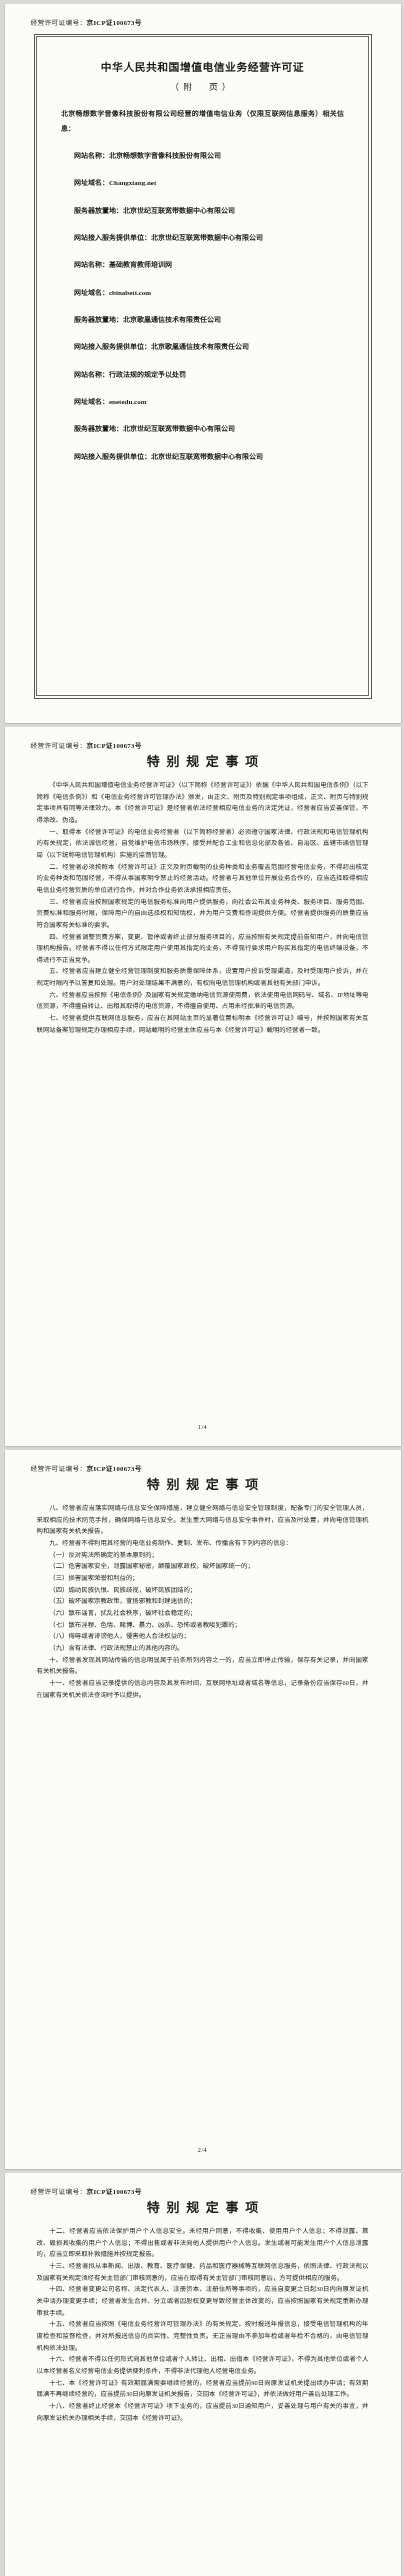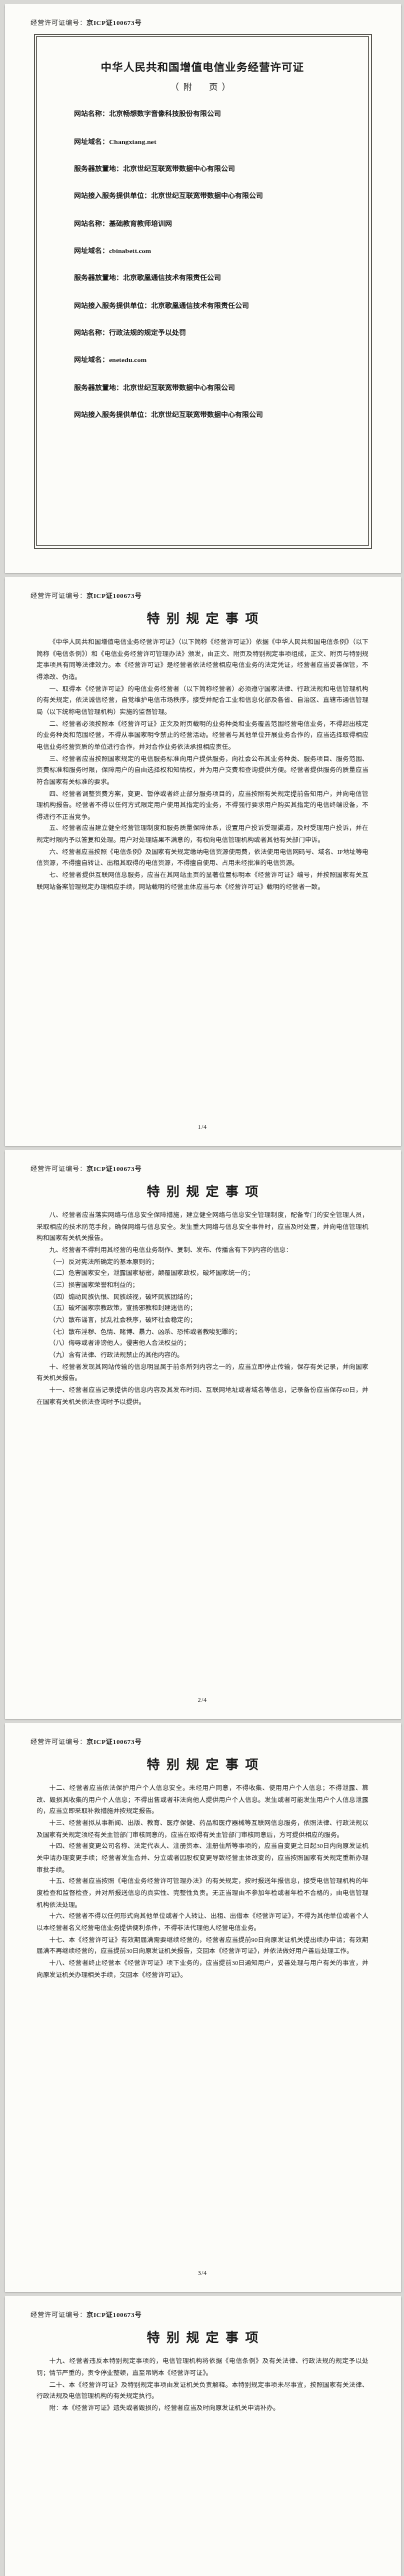--- a/index.html
+++ b/index.html
@@ -7,21 +7,21 @@
   body {
     width: 405px;
     background: #d8d8d5;
     color: #1c1c1c;
     font-family: "Liberation Serif", "DejaVu Serif", serif;
   }
   .canvas { width: 405px; padding: 3.6px 0 0.5px; }
 
   .page {
     width: 396px;
-    height: 569px;
+    height: 719px;
     margin: 0 auto 4.1px;
     background: #fcfcf9;
     box-shadow: 0 0.5px 1.5px rgba(0,0,0,.35);
     position: relative;
     overflow: hidden;
   }
 
   .page-header {
     position: absolute;
     top: 13.4px;
@@ -63,21 +63,21 @@
     font-size: 7px;
     font-weight: 600;
     line-height: 2.05;
   }
   .cert-intro { margin: 0 0 2.1px; text-align: justify; }
   .cert-entry { margin: 13px; }
 
   
   .prov-title {
     margin: 0 0 9.3px;
-    padding-top: 31px;
+    padding-top: 24px;
     text-align: center;
     font-size: 13px;
     font-weight: bold;
     letter-spacing: 6.7px;
     text-indent: 6.7px;
   }
   .prov-body {
     padding: 0 32px;
     font-size: 6.4px;
     line-height: 1.82;
@@ -101,20 +101,21 @@
 
   <section class="page">
     <div class="page-header">
       <span>经营许可证编号：</span><span class="license-no">京ICP证100673号</span>
     </div>
     <div class="cert-box">
       <div class="cert-box-inner">
         <h1 class="cert-title">中华人民共和国增值电信业务经营许可证</h1>
         <div class="cert-subtitle">（附　页）</div>
         <div class="cert-body">
+          <p class="cert-intro">北京畅想数字音像科技股份有限公司经营的增值电信业务（仅限互联网信息服务）相关信息：</p>
           <div>
 
           <p class="cert-entry"><span>网站名称：</span><span>北京畅想数字音像科技股份有限公司</span></p>
               <p class="cert-entry"><span>网址域名：</span><span>Changxiang.net</span></p>
               <p class="cert-entry"><span>服务器放置地：</span><span>北京世纪互联宽带数据中心有限公司</span></p>
               <p class="cert-entry"><span>网站接入服务提供单位：</span><span>北京世纪互联宽带数据中心有限公司</span></p>
               <p class="cert-entry"><span>网站名称：</span><span>基础教育教师培训网</span></p>
               <p class="cert-entry"><span>网址域名：</span><span>cbinabett.com</span></p>
               <p class="cert-entry"><span>服务器放置地：</span><span>北京歌凰通信技术有限责任公司</span></p>
               <p class="cert-entry"><span>网站接入服务提供单位：</span><span>北京歌凰通信技术有限责任公司</span></p>

